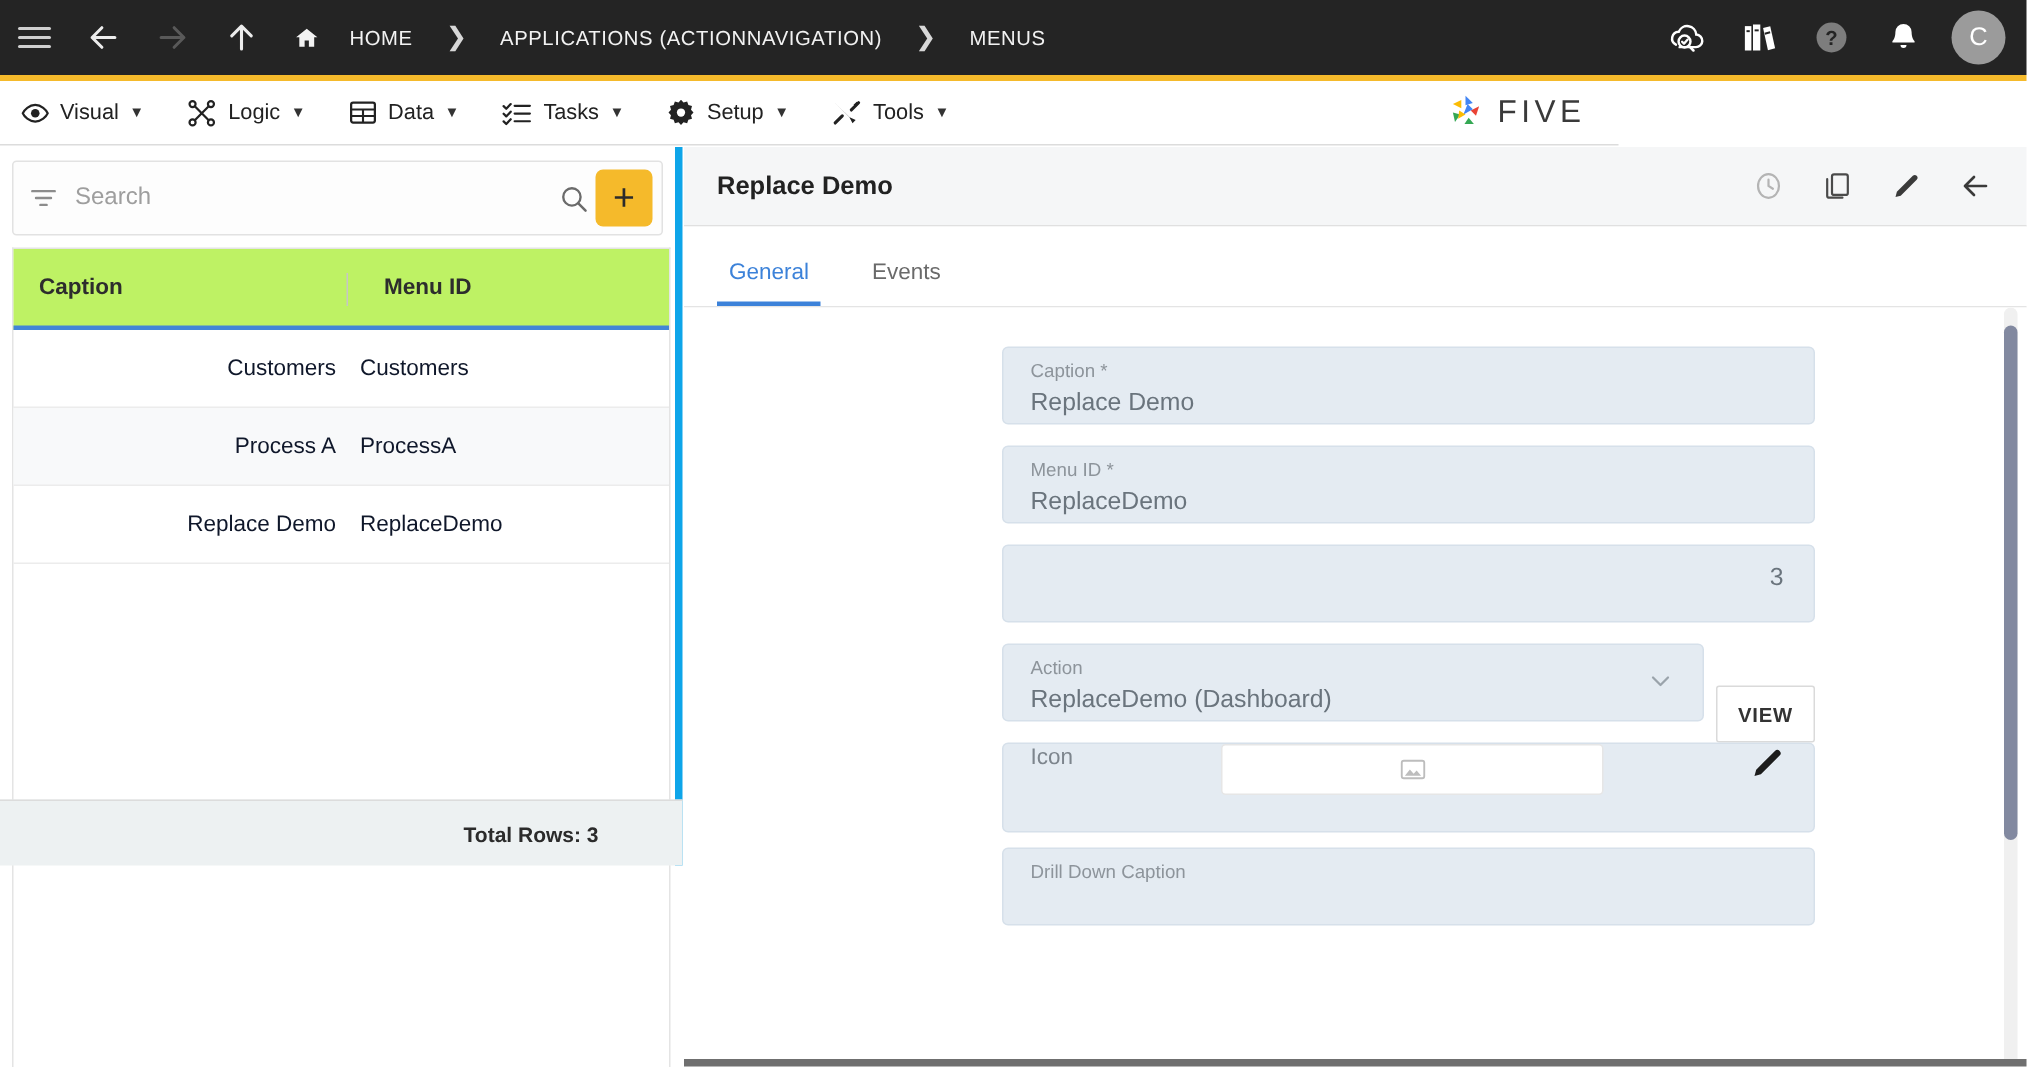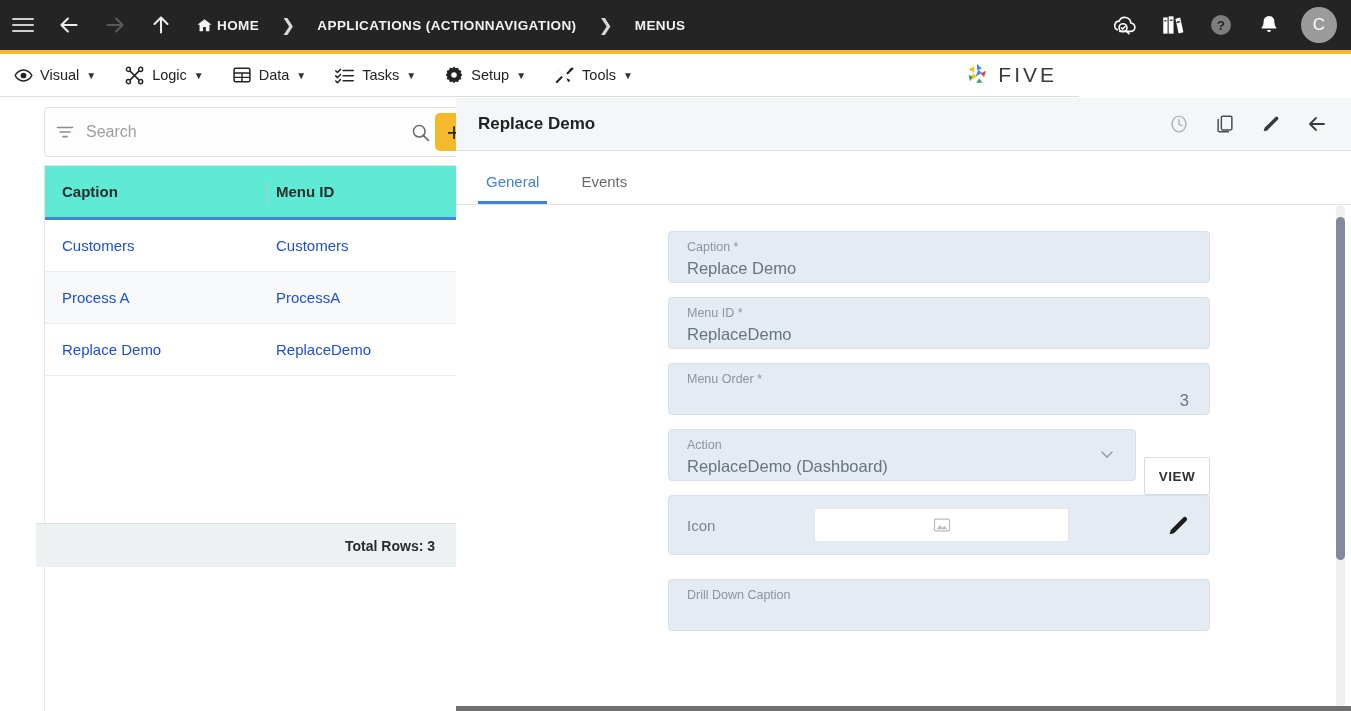--- a/index.html
+++ b/index.html
@@ -28,22 +28,22 @@
     display: flex; align-items: center; justify-content: center;
     cursor: pointer;
   }
   .hamburger { width: 22px; }
   .hamburger span {
     display: block; height: 2px; background: #cfcfcf;
     margin: 4px 0; border-radius: 1px;
   }
   .crumbs { display: flex; align-items: center; margin-left: 12px; }
   .crumb {
-    display: flex; align-items: center; gap: 4px;
-    font-size: 13.5px; font-weight: bold; letter-spacing: .4px;
+    display: flex; align-items: center; gap: 20px;
+    font-size: 13.5px; font-weight: normal; letter-spacing: .4px;
     color: #f2f2f2; cursor: pointer; white-space: nowrap;
   }
   .crumb-sep {
     color: #d8d8d8; font-size: 17px; margin: 0 22px;
     font-family: "DejaVu Sans", sans-serif;
   }
   .tb-right {
     margin-left: auto; display: flex; align-items: center;
     gap: 4px; padding-right: 14px;
   }
@@ -75,21 +75,21 @@
   }
   .brand-word {
     font-size: 21px; letter-spacing: 3px; color: #3a3a3a;
     font-weight: 500; font-family: "Liberation Sans", sans-serif;
   }
 
   
   .left-panel {
     position: absolute; top: 98px; left: 0;
     width: 455px; height: 479px;
-    background: #ffffff; border-right: 3px solid #0ea5e9; margin-left: 36px;
+    background: #ffffff; border-right: 5px solid #0ea5e9;
   }
   .searchbar {
     margin: 9px 8px 0 8px; height: 50px;
     border: 1px solid #e2e2e2; border-radius: 3px;
     background: #fdfdfd;
     display: flex; align-items: center; padding: 0 6px 0 10px;
   }
   .filter-ico { width: 22px; display:flex; align-items:center; }
   .search-input {
     flex: 1; border: none; outline: none; background: transparent;
@@ -105,44 +105,44 @@
     display: flex; align-items: center; justify-content: center;
   }
 
   .grid-wrap {
     position: absolute; top: 67px; left: 8px;
     width: 439px; height: 602px;
     border: 1px solid #e4e4e4; border-bottom: none;
     background: #fff;
   }
   .grid-head {
-    height: 54px; background: #5eead4;
+    height: 54px; background: #bef264;
     border-bottom: 3px solid #4285d6;
-    display: flex; align-items: center; position: relative;
+    display: flex; align-items: center; position: relative; gap: 16px;
   }
   .gh-cell {
     font-size: 15px; font-weight: bold; color: #2d2d2d;
   }
   .gh-cell.c1 { padding-left: 17px; width: 215px; }
   .gh-cell.c2 { padding-left: 16px; }
   .gh-divider {
     position: absolute; left: 222px; top: 16px;
     width: 1px; height: 22px; background: #c6c6c6;
   }
   .grid-row {
     height: 52px; display: flex; align-items: center;
     border-bottom: 1px solid #ececec; cursor: pointer;
   }
   .grid-row.alt { background: #f8f9fa; }
-  .gr-cell { font-size: 15px; color: #1d4ed8; }
+  .gr-cell { font-size: 15px; color: #0f172a; text-align: right; }
   .gr-cell.c1 { padding-left: 17px; width: 215px; }
   .gr-cell.c2 { padding-left: 16px; }
 
   .grid-footer {
-    position: absolute; bottom: 10px; left: 0;
+    position: absolute; bottom: 0; left: 0;
     width: 455px; height: 44px;
     background: #edf1f2; border-top: 1px solid #dcdcdc;
     display: flex; align-items: center; justify-content: flex-end;
     padding-right: 56px;
   }
   .total-rows { font-size: 14px; font-weight: bold; color: #2b2b2b; }
 
   
   .right-panel {
     position: absolute; top: 98px; left: 456px;
@@ -198,22 +198,22 @@
   .row-flex { display: flex; align-items: flex-end; }
   .view-btn {
     margin-left: 8px; width: 66px; height: 38px;
     border: 1px solid #dadada; background: #fff;
     font-size: 13.5px; font-weight: bold; color: #333;
     letter-spacing: .5px; cursor: pointer; border-radius: 2px;
     margin-top: 7px;
     font-family: "Liberation Sans", sans-serif;
   }
   .field.icon-field {
-    height: 60px; display: flex; align-items: center;
-    padding: 0 18px; margin-bottom: 24px;
+    height: 60px; display: flex; 
+    padding: 0 18px; margin-bottom: 10px;
   }
   .icon-label { font-size: 15px; color: #7d858d; width: 127px; }
   .icon-box {
     width: 255px; height: 34px; background: #fff;
     border: 1px solid #e6e6e6; border-radius: 3px;
     display: flex; align-items: center; justify-content: center;
     cursor: pointer;
   }
   .icon-edit { margin-left: auto; cursor: pointer; display:flex; }
   .field.empty-tall { height: 52px; }
@@ -490,21 +490,20 @@
         <div class="f-label">Caption *</div>
         <div class="f-value">Replace Demo</div>
       </div>
 
       <div class="field">
         <div class="f-label">Menu ID *</div>
         <div class="f-value">ReplaceDemo</div>
       </div>
 
       <div class="field">
-        <div class="f-label">Menu Order *</div>
         <div class="f-value right">3</div>
       </div>
 
       <div class="row-flex">
         <div class="field select" style="flex:1; margin-bottom:14px;">
           <div class="f-label">Action</div>
           <div class="f-value">ReplaceDemo (Dashboard)</div>
           <span class="chev">
             <svg width="20" height="20" viewBox="0 0 24 24">
               <path d="M6 9.5l6 6 6-6" fill="none" stroke="#9aa3ab" stroke-width="1.8" stroke-linecap="round" stroke-linejoin="round"></path>

